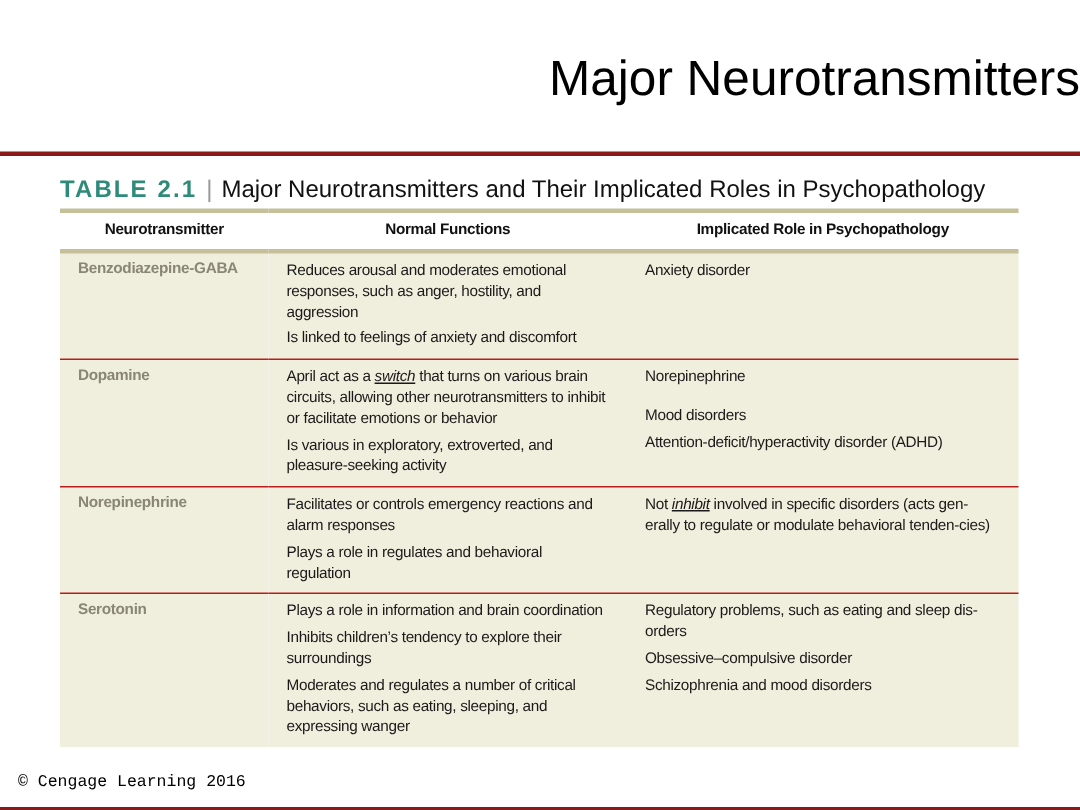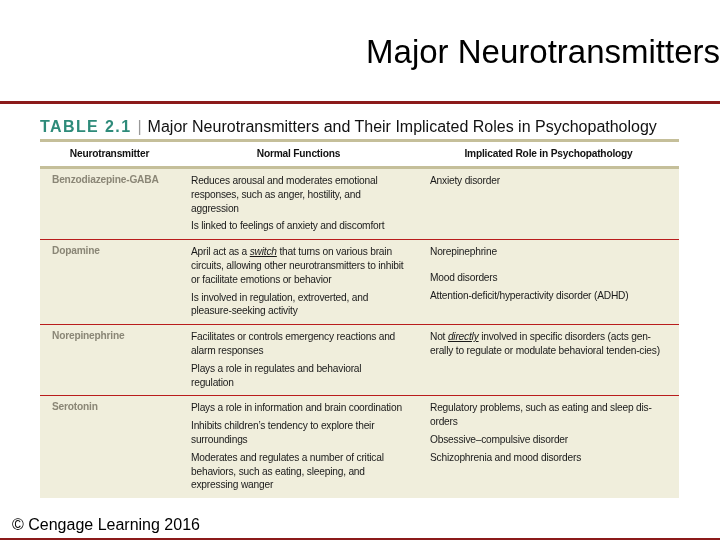--- a/index.html
+++ b/index.html
@@ -38,22 +38,22 @@
       top: 538px;
       left: 0;
       width: 720px;
       height: 2px;
       background: #8b1a1a;
     }
     .copyright {
       position: absolute;
       top: 516px;
       left: 12px;
-      font-family: Liberation Sans, sans-serif;
-      font-size: 16px;
+      font-family: Liberation Mono, monospace;
+      font-size: 11px;
       color: #000;
     }
     .table-caption {
       position: absolute;
       top: 118px;
       left: 40px;
       font-family: "Liberation Sans", sans-serif;
       font-size: 16px;
       color: #111;
       white-space: nowrap;
@@ -148,37 +148,37 @@
         </td>
         <td>
           <span class="cell-line">Anxiety disorder</span>
         </td>
       </tr>
 
       <tr class="group-sep">
         <td class="nt-name">Dopamine</td>
         <td class="fn-col">
           <span class="cell-line"><span>April act as a </span><em>switch</em><span> that turns on various brain circuits, allowing other neurotransmitters to inhibit or facilitate emotions or behavior</span></span>
-          <span class="cell-line">Is involved in regulation, extroverted, and pleasure-seeking activity</span>
+          <span class="cell-line">Is various in exploratory, extroverted, and pleasure-seeking activity</span>
         </td>
         <td>
           <span class="cell-line" style="margin-bottom:12px">Norepinephrine</span>
           <span class="cell-line">Mood disorders</span>
           <span class="cell-line">Attention-deficit/hyperactivity disorder (ADHD)</span>
         </td>
       </tr>
 
       <tr class="group-sep">
         <td class="nt-name">Norepinephrine</td>
         <td class="fn-col">
           <span class="cell-line">Facilitates or controls emergency reactions and alarm responses</span>
           <span class="cell-line">Plays a role in regulates and behavioral regulation</span>
         </td>
         <td>
-          <span class="cell-line"><span>Not </span><em>directly</em><span> involved in specific disorders (acts gen-erally to regulate or modulate behavioral tenden-cies)</span></span>
+          <span class="cell-line"><span>Not </span><em>inhibit</em><span> involved in specific disorders (acts gen-erally to regulate or modulate behavioral tenden-cies)</span></span>
         </td>
       </tr>
 
       <tr class="group-sep">
         <td class="nt-name">Serotonin</td>
         <td class="fn-col">
           <span class="cell-line">Plays a role in information and brain coordination</span>
           <span class="cell-line">Inhibits children’s tendency to explore their surroundings</span>
           <span class="cell-line">Moderates and regulates a number of critical behaviors, such as eating, sleeping, and expressing wanger</span>
         </td>

